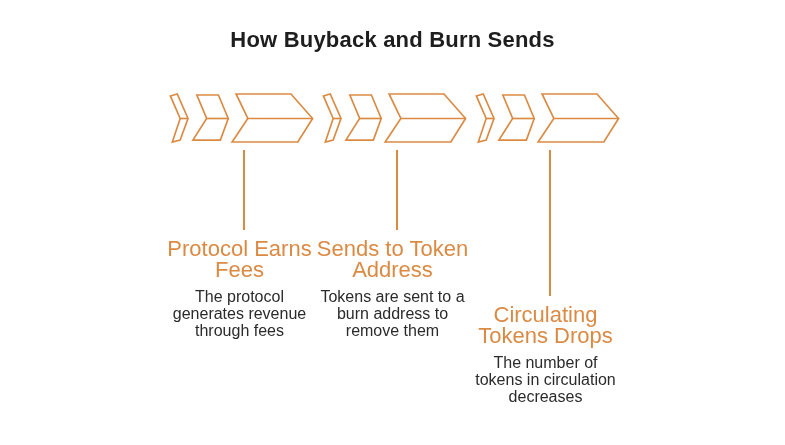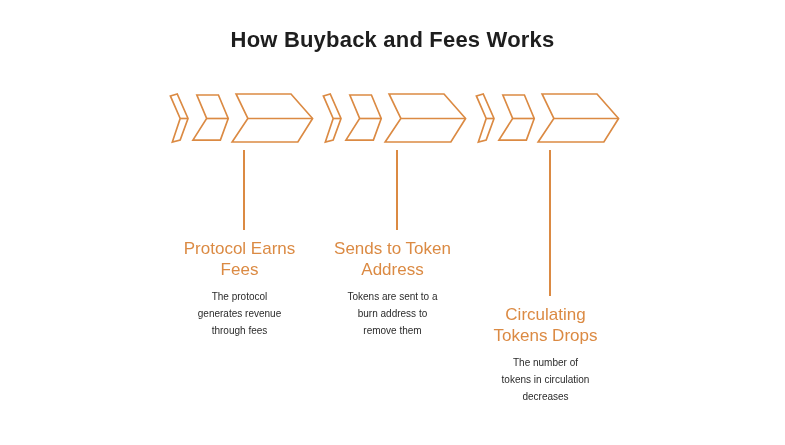--- a/index.html
+++ b/index.html
@@ -55,41 +55,41 @@
     height:80px;
     margin-top:6px;
     background:var(--accent);
     transform:translateX(4px);
   }
   .step--low .connector{
     height:146px;
   }
   .step-title{
     margin:8px 0 0;
-    font-size:17px;
+    font-size:22px;
     line-height:21px;
     font-weight:400;
     color:var(--accent);
     text-align:center;
     white-space:pre-line;
   }
   .step-desc{
     margin:8px 0 0;
-    font-size:10px;
+    font-size:16px;
     line-height:17px;
     color:var(--body);
     text-align:center;
     white-space:pre-line;
   }
 </style>
 </head>
 <body>
 
 <div class="canvas">
-  <h1 class="title">How Buyback and Fees Works</h1>
+  <h1 class="title">How Buyback and Burn Sends</h1>
 
   <div class="steps">
 
     <div class="step">
       <svg class="chevron" viewBox="0 0 150 52" aria-hidden="true">
         <g fill="none" stroke="currentColor" stroke-width="1.7" stroke-linejoin="miter">
           <path d="M4,3 L11,1 L22,26 L14,48 L6,50 L14,26 Z"></path>
           <path d="M14,26 L22,26"></path>
           <path d="M31,2 L53,2 L63,26 L55,48 L27,48 L41,26 Z"></path>
           <path d="M41,26 L63,26"></path>

